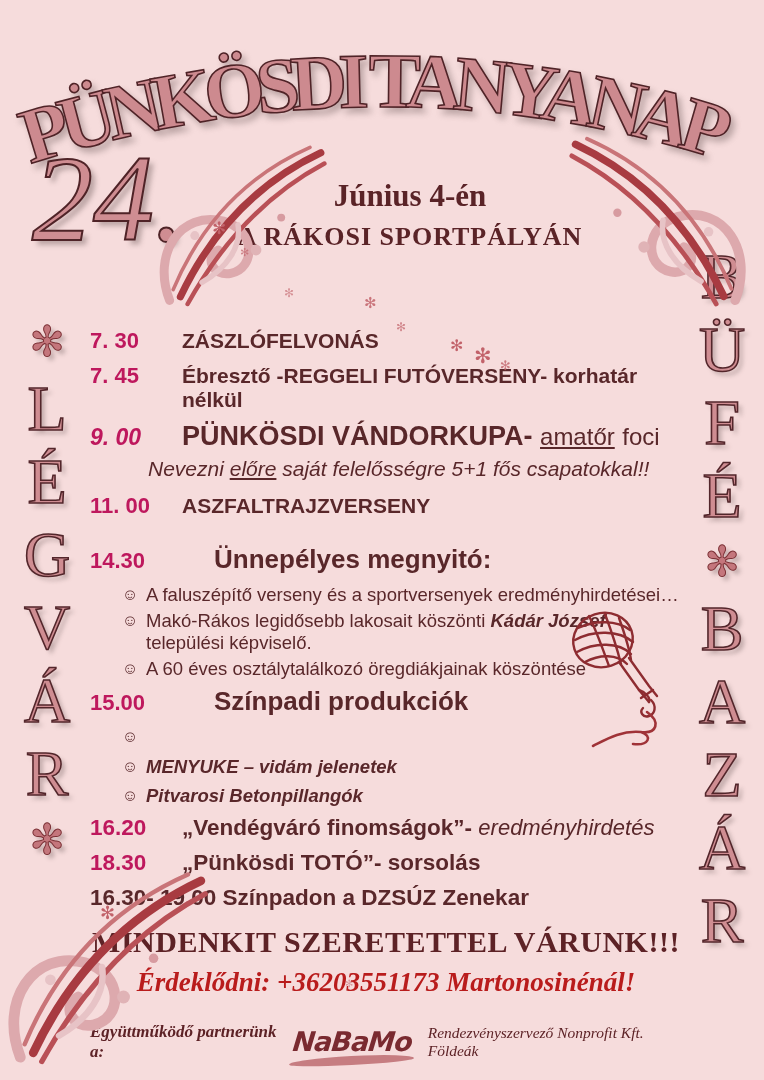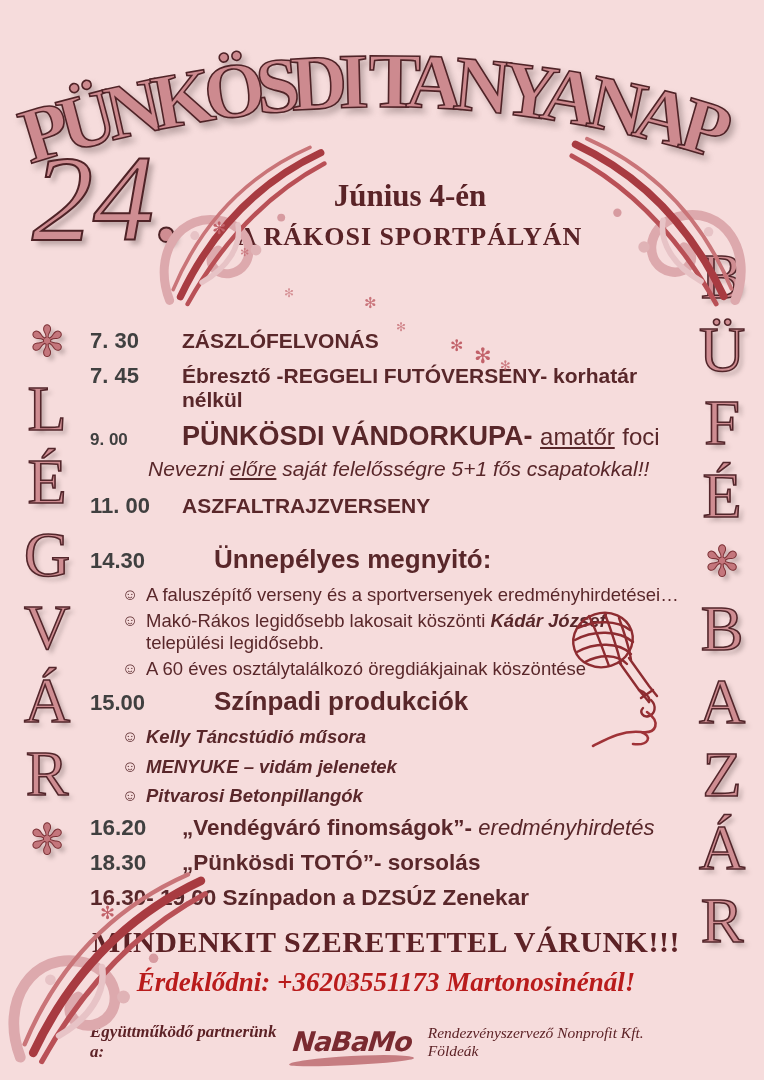--- a/index.html
+++ b/index.html
@@ -38,23 +38,23 @@
     font-family:"Liberation Serif", serif;
     color:#cf8d92;-webkit-text-stroke:1.6px #53262b;
     text-shadow:4px 4px 4px rgba(120,100,100,.4);}
   .vbanner span{display:block;line-height:73px;font-size:64px;}
   .vbanner span.flower{font-size:42px;line-height:60px;-webkit-text-stroke:1px #7c3136;color:#c4767c;}
   .vbanner.left{left:14px;top:312px;width:66px;}
   .vbanner.right{right:6px;top:240px;width:72px;}
   
   .schedule{position:absolute;left:90px;top:328px;width:592px;}
   .row{display:flex;align-items:baseline;margin-bottom:9px;}
-  .time{flex:0 0 92px;font-weight:bold;font-size:22px;color:#404040;}
+  .time{flex:0 0 92px;font-weight:bold;font-size:22px;color:#be185d;}
   .desc{font-weight:bold;font-size:21px;color:#59272a;}
-  .row.big .time{font-size:17px;}
+  .row.big .time{font-size:23px;font-style:italic;}
   .row.big .desc{font-size:27px;}
   .row.big .desc .thin{font-weight:normal;font-size:24px;}
   .row.big .desc .u{font-weight:normal;font-size:24px;text-decoration:underline;margin-top:36px;}
   .note{margin:-4px 0 12px 58px;font-style:italic;font-weight:normal;
     font-size:21px;color:#59272a;}
   .note .u{text-decoration:underline;text-align:center;}
   .gap{height:16px;}
   .row.head .desc{font-size:26px;margin-left:32px;}
   .bullets{margin:0 0 6px 32px;}
   .bullet-line{display:flex;align-items:flex-start;margin-bottom:3px;
@@ -183,36 +183,35 @@
       <span class="time">14.30</span>
       <span class="desc">Ünnepélyes megnyitó:</span>
     </div>
     <div class="bullets">
       <div class="bullet-line">
         <span class="smiley">☺</span>
         <span>A faluszépítő verseny és a sportversenyek eredményhirdetései…</span>
       </div>
       <div class="bullet-line">
         <span class="smiley">☺</span>
-        <span><span>Makó-Rákos legidősebb lakosait köszönti </span><b>Kádár József</b><span> települési legidősebb.</span></span>
+        <span><span>Makó-Rákos legidősebb lakosait köszönti </span><b>Kádár József</b><span> települési képviselő.</span></span>
       </div>
       <div class="bullet-line">
         <span class="smiley">☺</span>
         <span>A 60 éves osztálytalálkozó öregdiákjainak köszöntése</span>
       </div>
     </div>
 
     <div class="row head">
       <span class="time">15.00</span>
       <span class="desc">Színpadi produkciók</span>
     </div>
     <div class="bullets stage">
       <div class="bullet-line">
         <span class="smiley">☺</span>
-        <span>Kelly Táncstúdió műsora</span>
       </div>
       <div class="bullet-line">
         <span class="smiley">☺</span>
         <span>MENYUKE – vidám jelenetek</span>
       </div>
       <div class="bullet-line">
         <span class="smiley">☺</span>
         <span>Pitvarosi Betonpillangók</span>
       </div>
     </div>

